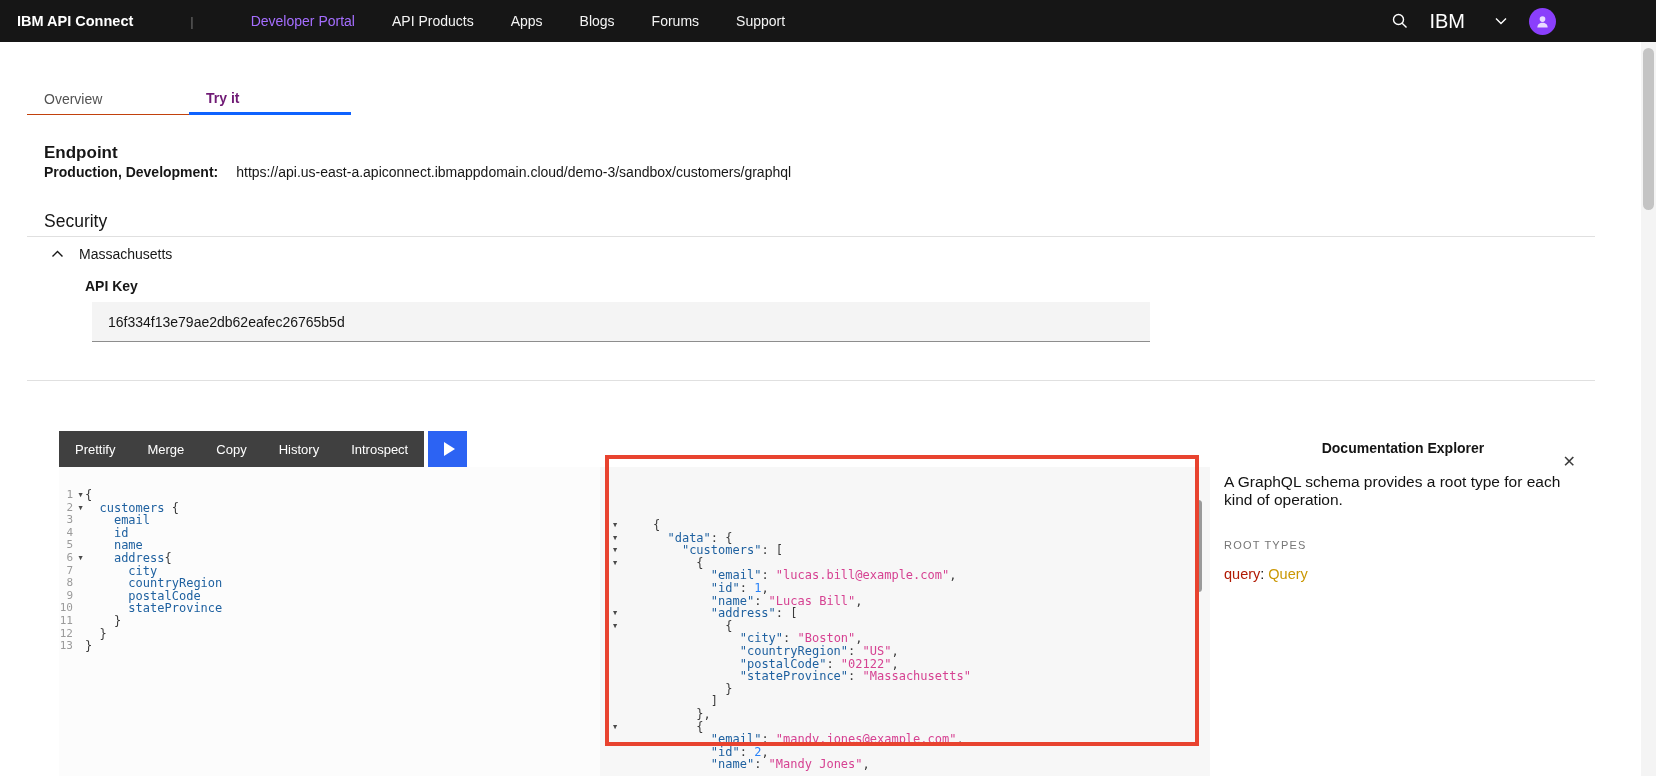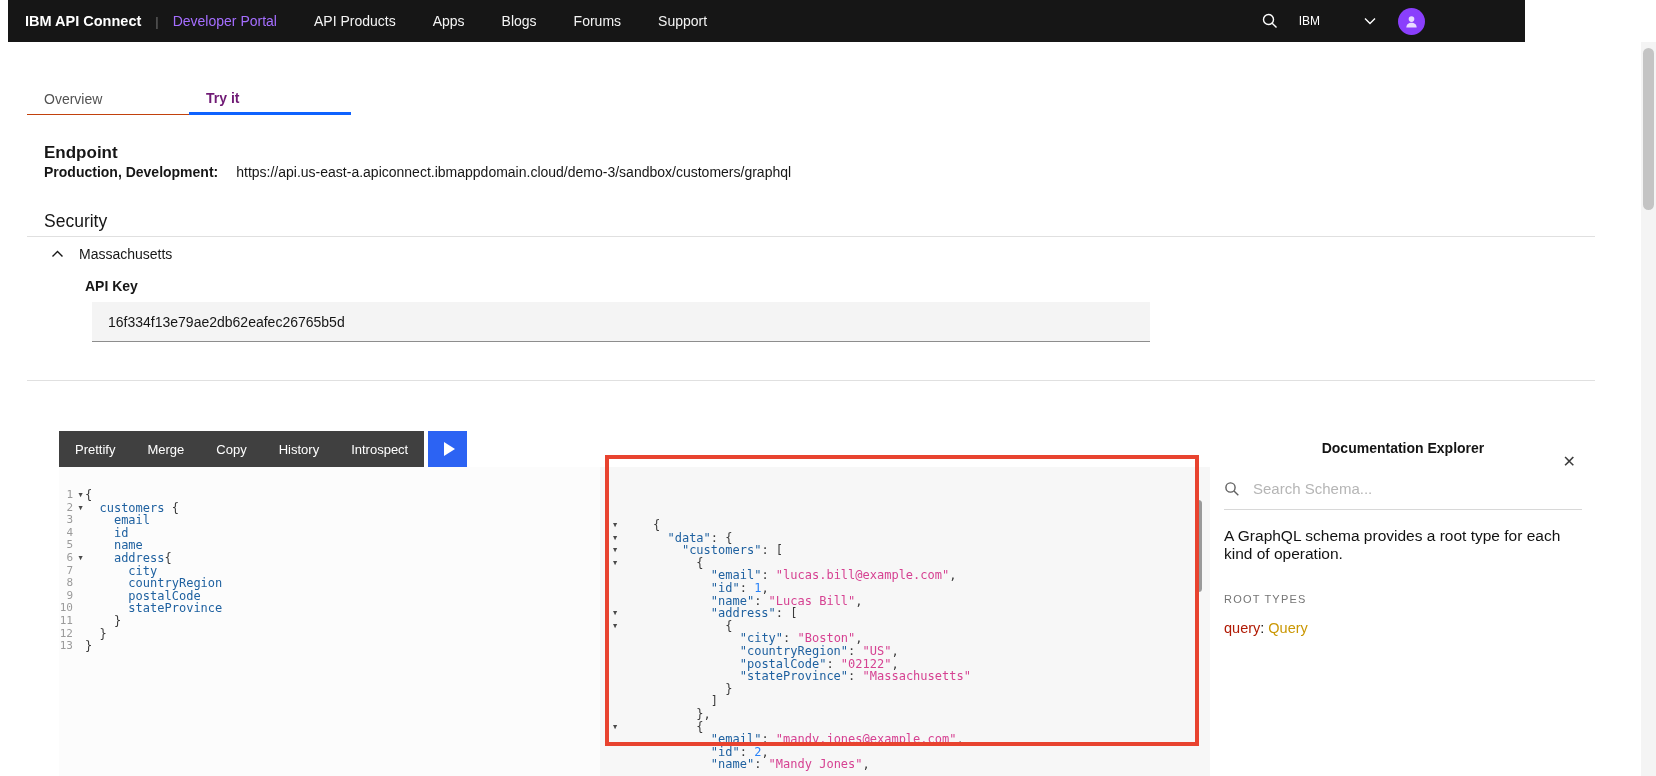--- a/index.html
+++ b/index.html
@@ -3,29 +3,29 @@
 <meta charset="utf-8">
 <style>
   * { margin:0; padding:0; box-sizing:border-box; }
   html,body { overflow:hidden; }
   body {
     width:1656px; height:776px; position:relative;
     font-family:"Liberation Sans", sans-serif; background:#fff; color:#161616;
   }
 
   
-  .nav { position:absolute; left:8px; top:0; width:1517px; height:42px; background:#161616;
-         display:flex; align-items:center; z-index:20; }
+  .nav { position:absolute; left:0; top:0; width:1656px; height:42px; background:#161616;
+         display:flex; align-items:center; z-index:20;gap:43px; }
   .brand { color:#fff; font-weight:700; font-size:14.5px; margin-left:17px; white-space:nowrap; }
   .nav-sep { color:#6f6f6f; margin:0 14px; font-size:13px; }
   .nav-items { display:flex; align-items:center; gap:37px; }
   .nav-item { color:#f4f4f4; font-size:14px; cursor:pointer; white-space:nowrap; }
   .nav-item.active { color:#a56eff; }
   .nav-right { margin-left:auto; display:flex; align-items:center; margin-right:100px; }
-  .nav-ibm { color:#fff; font-size:12px; margin:0 44px 0 20px;text-align:right; }
+  .nav-ibm { color:#fff; font-size:20px; margin:0 30px 0 20px;text-align:right; }
   .nav-chev { margin-right:22px; display:flex; }
   .avatar { width:27px; height:27px; border-radius:50%; background:#8a3ffc;
             display:flex; align-items:center; justify-content:center; }
 
   
   .scrollbar { position:absolute; right:0; top:42px; width:15px; height:734px; background:#f4f4f4; z-index:19; }
   .scroll-thumb { position:absolute; left:2px; top:6px; width:11px; height:162px; background:#c4c4c4; border-radius:6px; }
 
   
   .tabs { position:absolute; left:27px; top:84px; display:flex; height:31px; }
@@ -346,29 +346,20 @@
     </div>
   </div>
 
   <div class="highlight-rect"></div>
 
   <div class="doc-panel">
     <div class="doc-title">Documentation Explorer</div>
     <button class="doc-close">
       <span>✕</span>
     </button>
-    <div class="doc-search">
-      <span>
-        <svg class="icon-svg" width="16" height="16" viewBox="0 0 16 16">
-          <circle cx="6.5" cy="6.5" r="4.6" fill="none" stroke="#5f5f5f" stroke-width="1.4"></circle>
-          <line x1="10" y1="10" x2="14.3" y2="14.3" stroke="#5f5f5f" stroke-width="1.4"></line>
-        </svg>
-      </span>
-      <input type="text" placeholder="Search Schema..." style="">
-    </div>
     <div class="doc-desc">A GraphQL schema provides a root type for each kind of operation.</div>
     <div class="doc-roots-label">ROOT TYPES</div>
     <div id="root-types">
         <div class="doc-root-row"><span class="rt-field">query</span><span class="rt-colon">: </span><span class="rt-type">Query</span></div>
       </div>
   </div>
 
 </div>
 
 </body></html>

